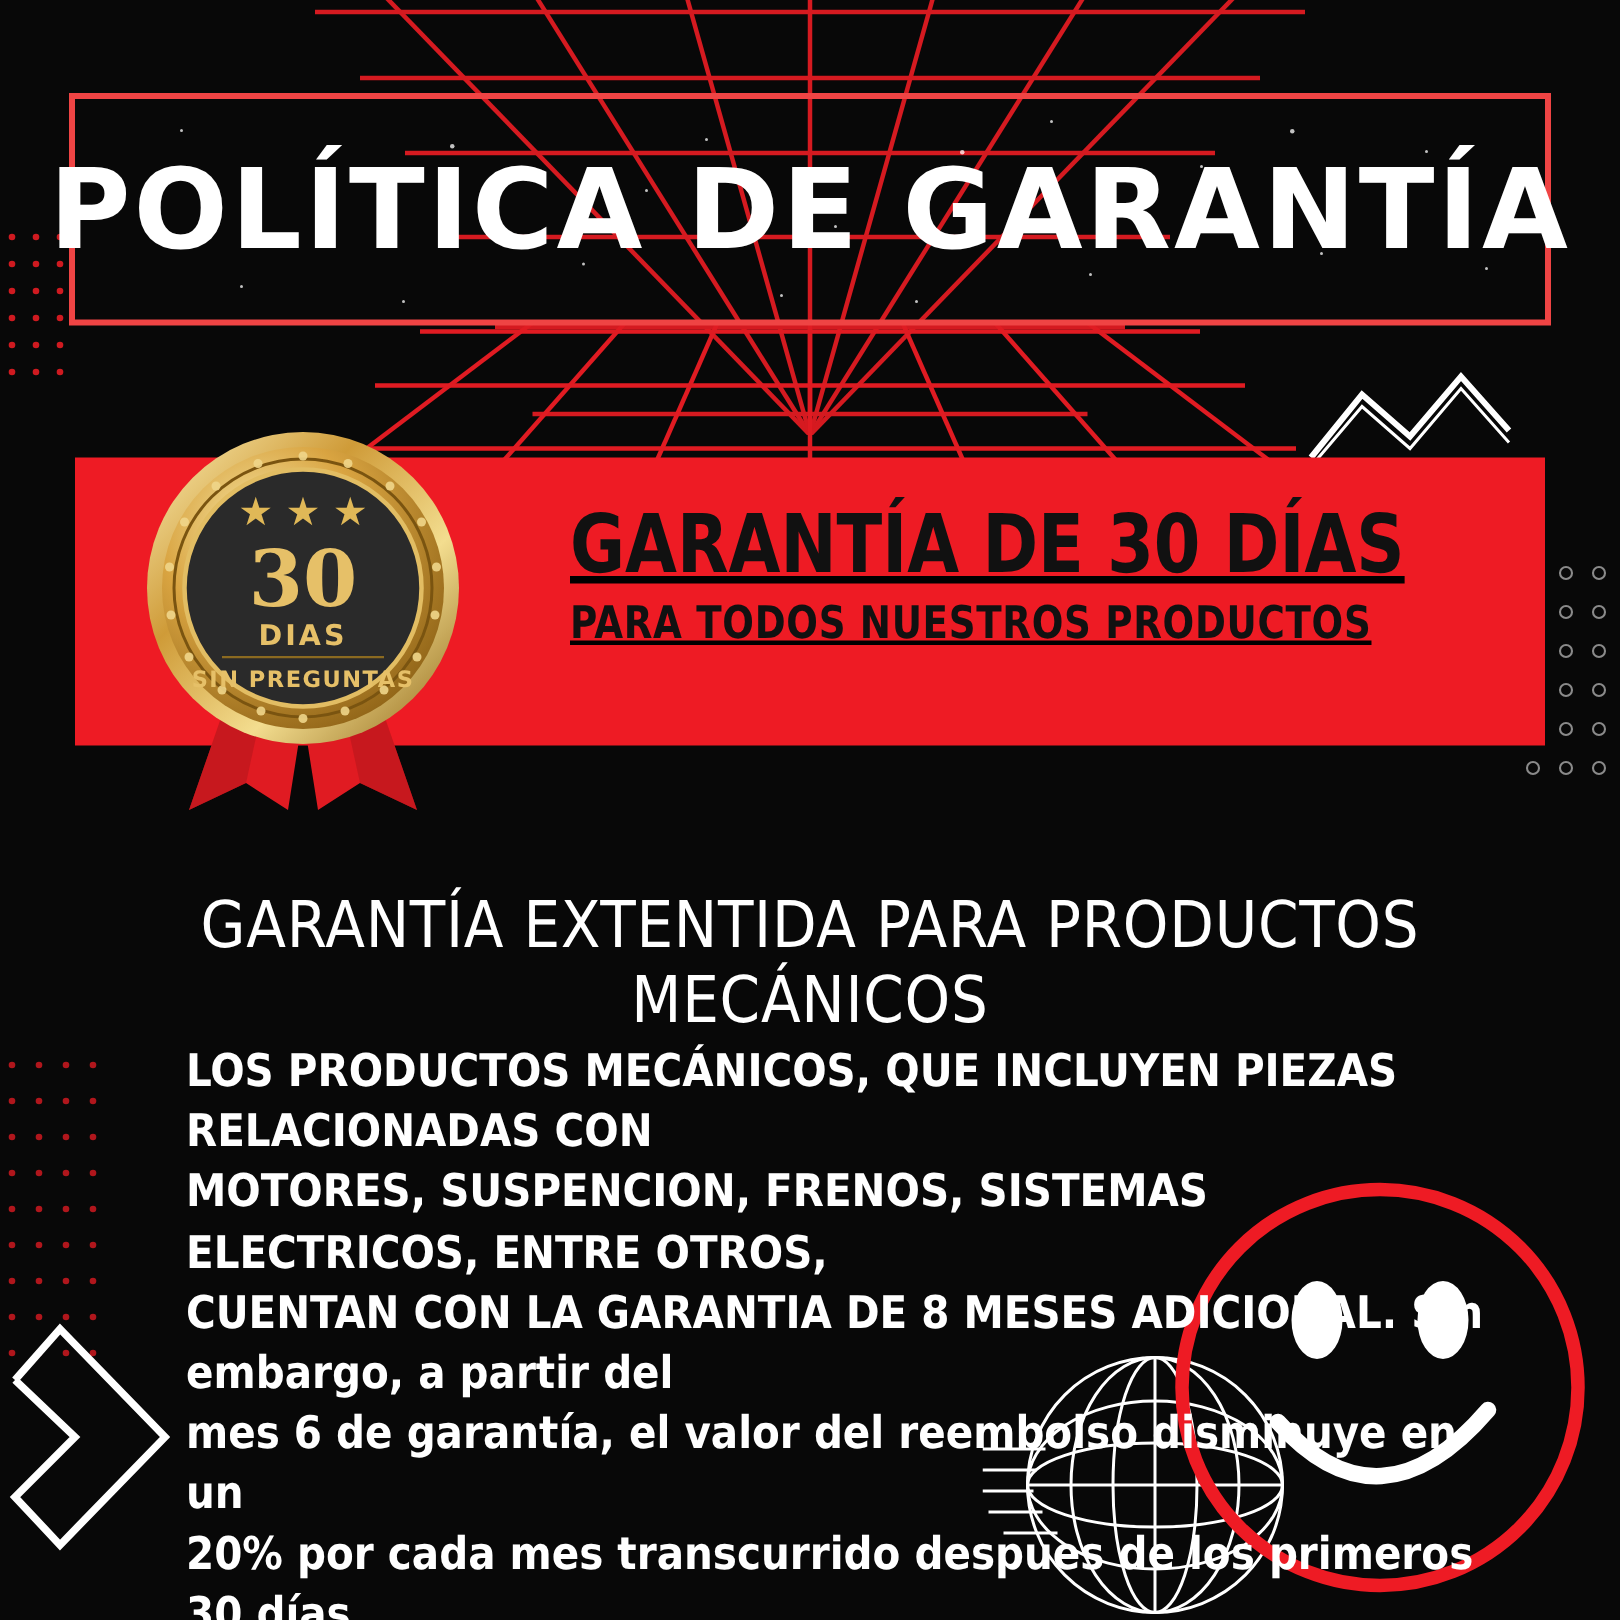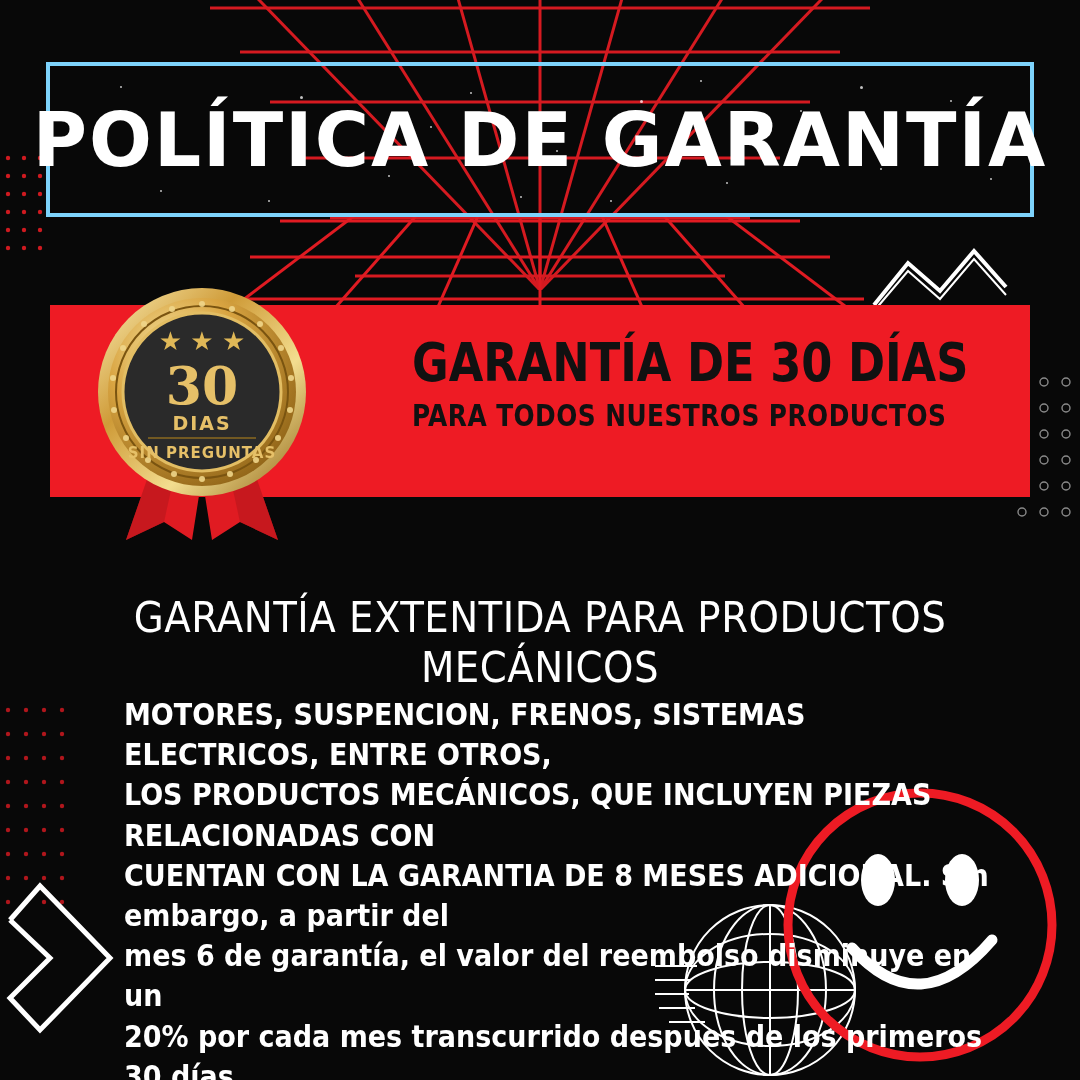--- a/index.html
+++ b/index.html
@@ -58,21 +58,21 @@
     position: absolute;
   }
 
   
   .title-box {
     position: absolute;
     left: 46px;
     top: 62px;
     width: 988px;
     height: 155px;
-    border: 4px solid #7dd3fc;
+    border: 4px solid #ef4444;
     box-sizing: border-box;
     display: flex;
     align-items: center;
     justify-content: center;
   }
   .title-text {
     color: #ffffff;
     font-size: 74px;
     font-weight: bold;
     letter-spacing: 2px;
@@ -85,23 +85,24 @@
     position: absolute;
     left: 50px;
     top: 305px;
     width: 980px;
     height: 192px;
     background: #ee1b２4;
     background: #ee1b24;
   }
   .banner-text {
     position: absolute;
-    left: 412px;
+    left: 380px;
     top: 335px;
     width: 620px;
+    text-decoration: underline;
   }
   .banner-title {
     color: #111111;
     font-size: 54px;
     font-weight: bold;
     letter-spacing: 0px;
     line-height: 1.05;
     font-family: "DejaVu Sans Condensed", "Liberation Sans Narrow", "Liberation Sans", sans-serif;
     transform: scaleX(.92);
     transform-origin: left center;
@@ -445,20 +446,20 @@
 
     <text x="116" y="142" text-anchor="middle" font-size="19" font-weight="bold" fill="#e6c068" font-family="DejaVu Sans, sans-serif" letter-spacing="2">DIAS</text>
 
     <text x="116" y="170" text-anchor="middle" font-size="15" font-weight="bold" fill="#e6c068" font-family="DejaVu Sans, sans-serif" letter-spacing="1">SIN PREGUNTAS</text>
     <line x1="62" y1="150" x2="170" y2="150" stroke="#8b6a20" stroke-width="1.5"></line>
   </svg>
 
   <div class="section-heading">GARANTÍA EXTENTIDA PARA PRODUCTOS MECÁNICOS</div>
 
   <div class="body-copy">
+    <div class="caps">LOS PRODUCTOS MECÁNICOS, QUE INCLUYEN PIEZAS RELACIONADAS CON</div>
     <div class="caps">MOTORES, SUSPENCION, FRENOS, SISTEMAS ELECTRICOS, ENTRE OTROS,</div>
-    <div class="caps">LOS PRODUCTOS MECÁNICOS, QUE INCLUYEN PIEZAS RELACIONADAS CON</div>
     <div class="mixed">CUENTAN CON LA GARANTIA DE 8 MESES ADICIONAL. Sin embargo, a partir del</div>
     <div class="mixed">mes 6 de garantía, el valor del reembolso disminuye en un</div>
     <div class="mixed">20% por cada mes transcurrido despues de los primeros 30 días.</div>
   </div>
 
 </div>
 
 </body></html>

